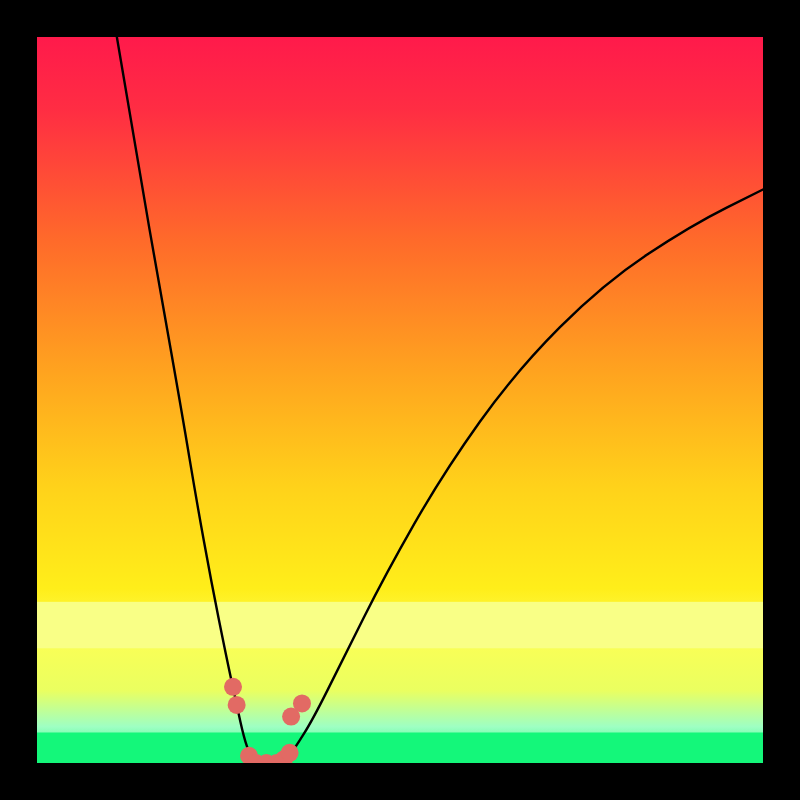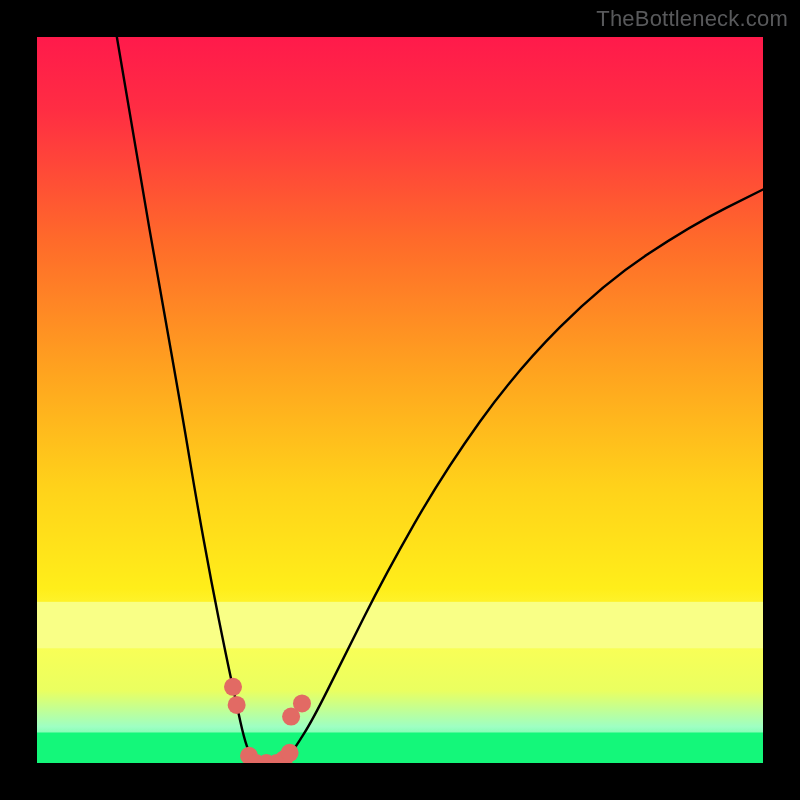--- a/index.html
+++ b/index.html
@@ -27,21 +27,20 @@
     width: 726px;
     height: 726px;
     background: #000;
   }
   svg { display: block; }
 </style>
 </head>
 <body>
 
 <div class="stage">
-  <div class="watermark">TheBottleneck.com</div>
 
   <div class="plot-frame">
     <svg id="chart-svg" width="726" height="726" viewBox="0 0 726 726">
       <defs>
         <linearGradient id="bg-grad" x1="0" y1="0" x2="0" y2="1">
           <stop offset="0%" stop-color="#ff1a4b"></stop>
           <stop offset="10%" stop-color="#ff2d43"></stop>
           <stop offset="28%" stop-color="#ff6a2a"></stop>
           <stop offset="46%" stop-color="#ffa31f"></stop>
           <stop offset="62%" stop-color="#ffd21a"></stop>

